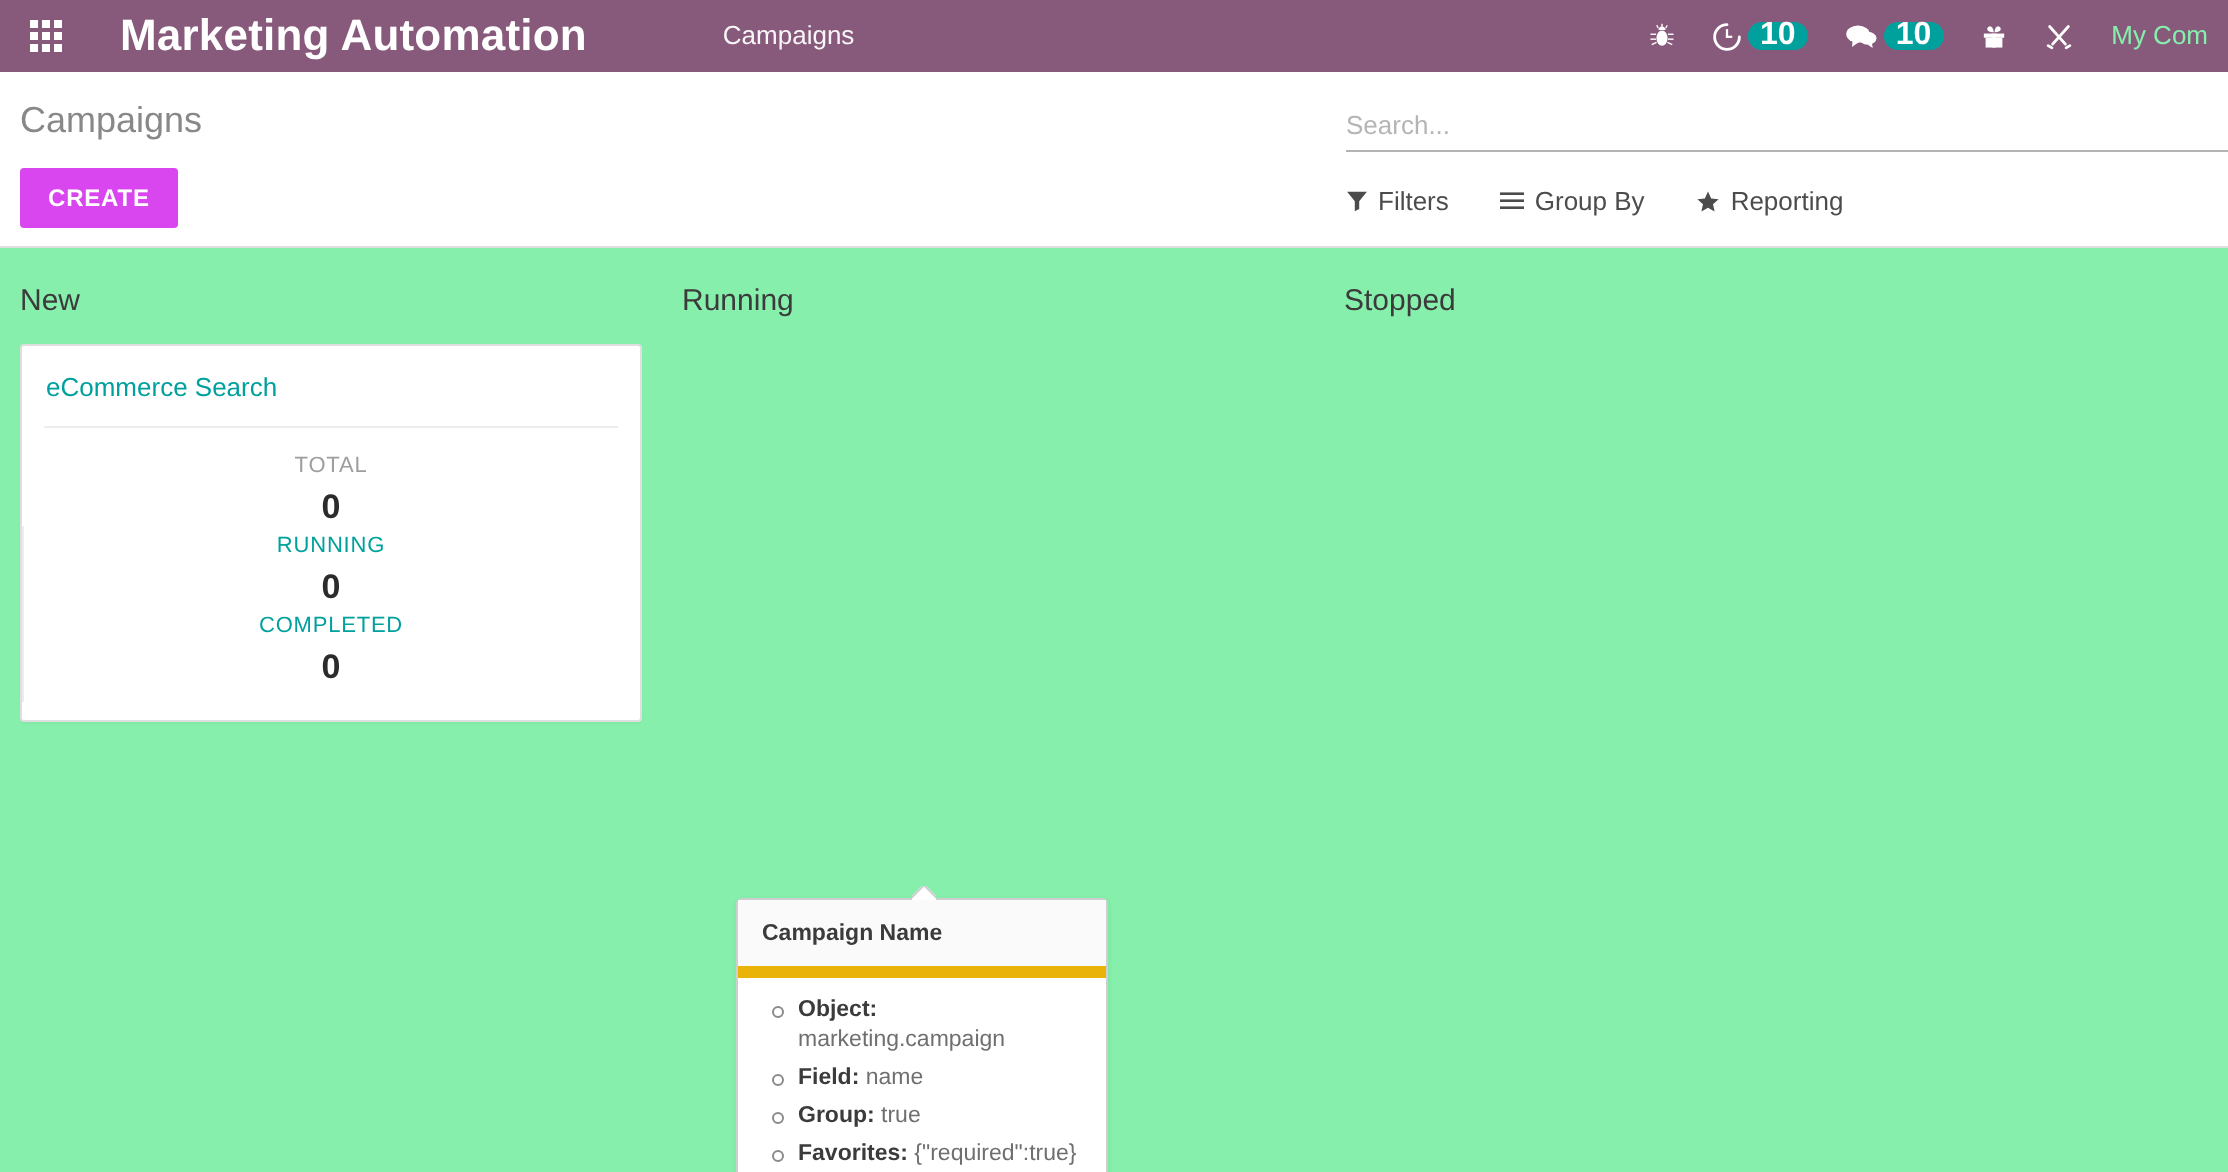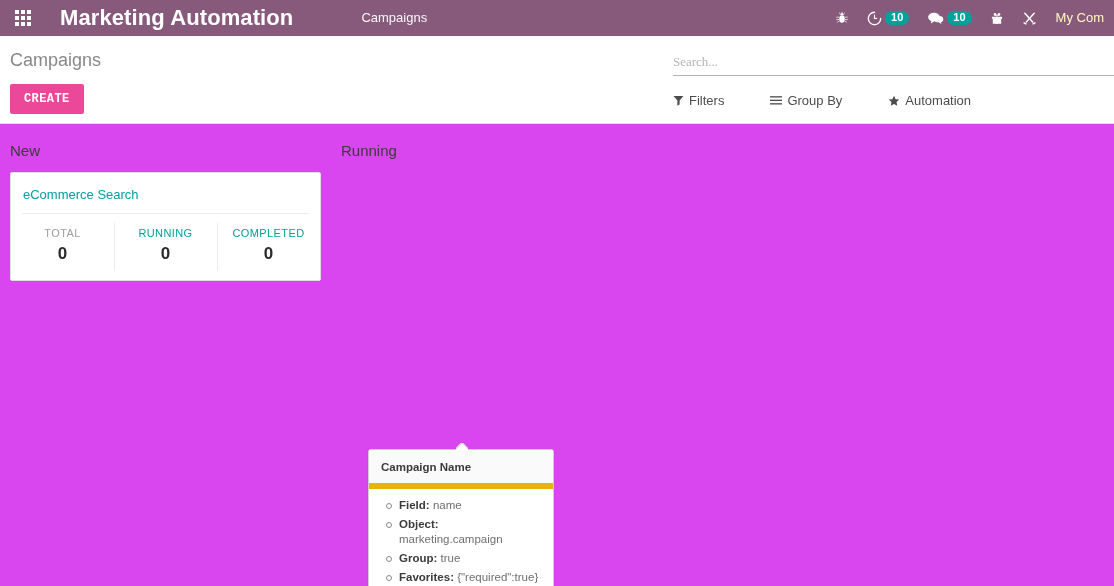--- a/index.html
+++ b/index.html
@@ -75,30 +75,30 @@
     align-items: center;
     height: 36px;
     padding: 0 9px;
     cursor: pointer;
     position: relative;
   }
   .nav-icon svg { display: block; }
   .badge {
     background: #00A09D;
     color: #ffffff;
-    font-size: 11px;
+    font-size: 16px;
     font-weight: bold;
     border-radius: 9px;
     padding: 1px 6px 2px 6px;
     margin-left: 3px;
     line-height: 11px;
     display: inline-block;
   }
   .user-menu {
-    color: #fef9c3;
+    color: #86efac;
     font-size: 13px;
     padding: 0 10px;
     line-height: 36px;
     cursor: pointer;
   }
 
   
   #control-panel {
     background: #ffffff;
     border-bottom: 1px solid #dfdfdf;
@@ -109,30 +109,30 @@
   .cp-left { position: absolute; left: 10px; top: 0; }
   .breadcrumb {
     font-size: 18px;
     color: #888888;
     line-height: 20px;
     padding-top: 14px;
     font-weight: normal;
   }
   .btn-create {
     margin-top: 14px;
-    background: #ec4899;
+    background: #d946ef;
     color: #ffffff;
     font-size: 12px;
     font-weight: bold;
     letter-spacing: .4px;
     border: none;
     border-radius: 2px;
     padding: 8px 14px 8px 14px;
     cursor: pointer;
-    font-family: Liberation Mono, monospace;
+    font-family: Liberation Sans, sans-serif;
     display: inline-block;
   }
 
   .cp-right {
     position: absolute;
     left: 673px;
     right: 0;
     top: 0;
   }
   .searchview {
@@ -141,51 +141,50 @@
     margin-top: 13px;
     display: flex;
     align-items: center;
   }
   .searchview input {
     border: none;
     outline: none;
     width: 100%;
     font-size: 13px;
     color: #4c4c4c;
-    font-family: Liberation Serif, serif;
+    font-family: Liberation Sans, sans-serif;
     background: transparent;
     padding: 0;
   }
   .searchview input::placeholder { color: #b5b5b5; }
 
   .filter-bar {
     display: flex;
     align-items: center;
     margin-top: 17px;
-    gap: 20px;
   }
   .filter-btn {
     display: flex;
     align-items: center;
     gap: 5px;
     font-size: 13px;
     color: #4c4c4c;
     margin-right: 26px;
     cursor: pointer;
   }
   .filter-btn svg { display: block; }
 
   
   #kanban {
     position: absolute;
     top: 124px;
     left: 0;
     right: 0;
     bottom: 0;
-    background: #d946ef;
+    background: #86efac;
     overflow: hidden;
   }
   .kanban-columns {
     display: flex;
     height: 100%;
   }
   .kanban-col {
     width: 331px;
     flex: 0 0 331px;
     padding: 0 10px;
@@ -209,21 +208,21 @@
   .card-title {
     color: #00A09D;
     font-size: 13px;
     line-height: 16px;
   }
   .card-sep {
     height: 1px;
     background: #ededed;
     margin: 0 11px;
   }
-  .card-stats { display: flex; padding: 12px 0 14px 0; }
+  .card-stats { display: flex; padding: 12px 0 14px 0; flex-direction: column; }
   .stat {
     flex: 1;
     text-align: center;
     position: relative;
   }
   .stat + .stat::before {
     content: "";
     position: absolute;
     left: 0;
     top: -3px;
@@ -430,21 +429,21 @@
         </span>
         <span>Group By</span>
       </div>
 
       <div class="filter-btn">
         <span>
           <svg width="12" height="12" viewBox="0 0 12 12" fill="#4c4c4c" aria-hidden="true">
             <path d="M6 .8l1.6 3.4 3.7.4-2.8 2.5.8 3.7L6 8.9l-3.3 1.9.8-3.7L.7 4.6l3.7-.4z"></path>
           </svg>
         </span>
-        <span>Automation</span>
+        <span>Reporting</span>
       </div>
 
     </div>
   </div>
 </div>
 
 <div id="kanban">
   <div class="kanban-columns">
 
     <div class="kanban-col">
@@ -473,35 +472,38 @@
           </div>
 
         </div>
       </div>
     </div>
 
     <div class="kanban-col">
       <div class="col-title">Running</div>
     </div>
 
+    <div class="kanban-col">
+      <div class="col-title">Stopped</div>
+    </div>
 
   </div>
 
   <div id="tooltip">
     <div class="tt-arrow"></div>
     <div class="tt-header">Campaign Name</div>
     <div class="tt-body">
       <ul class="tt-list">
         <li>
+          <span class="tt-key">Object:</span>
+          <span>marketing.campaign</span>
+        </li>
+        <li>
           <span class="tt-key">Field:</span>
           <span>name</span>
-        </li>
-        <li>
-          <span class="tt-key">Object:</span>
-          <span>marketing.campaign</span>
         </li>
         <li>
           <span class="tt-key">Group:</span>
           <span>true</span>
         </li>
         <li>
           <span class="tt-key">Favorites:</span>
           <span>{"required":true}</span>
         </li>
       </ul>

